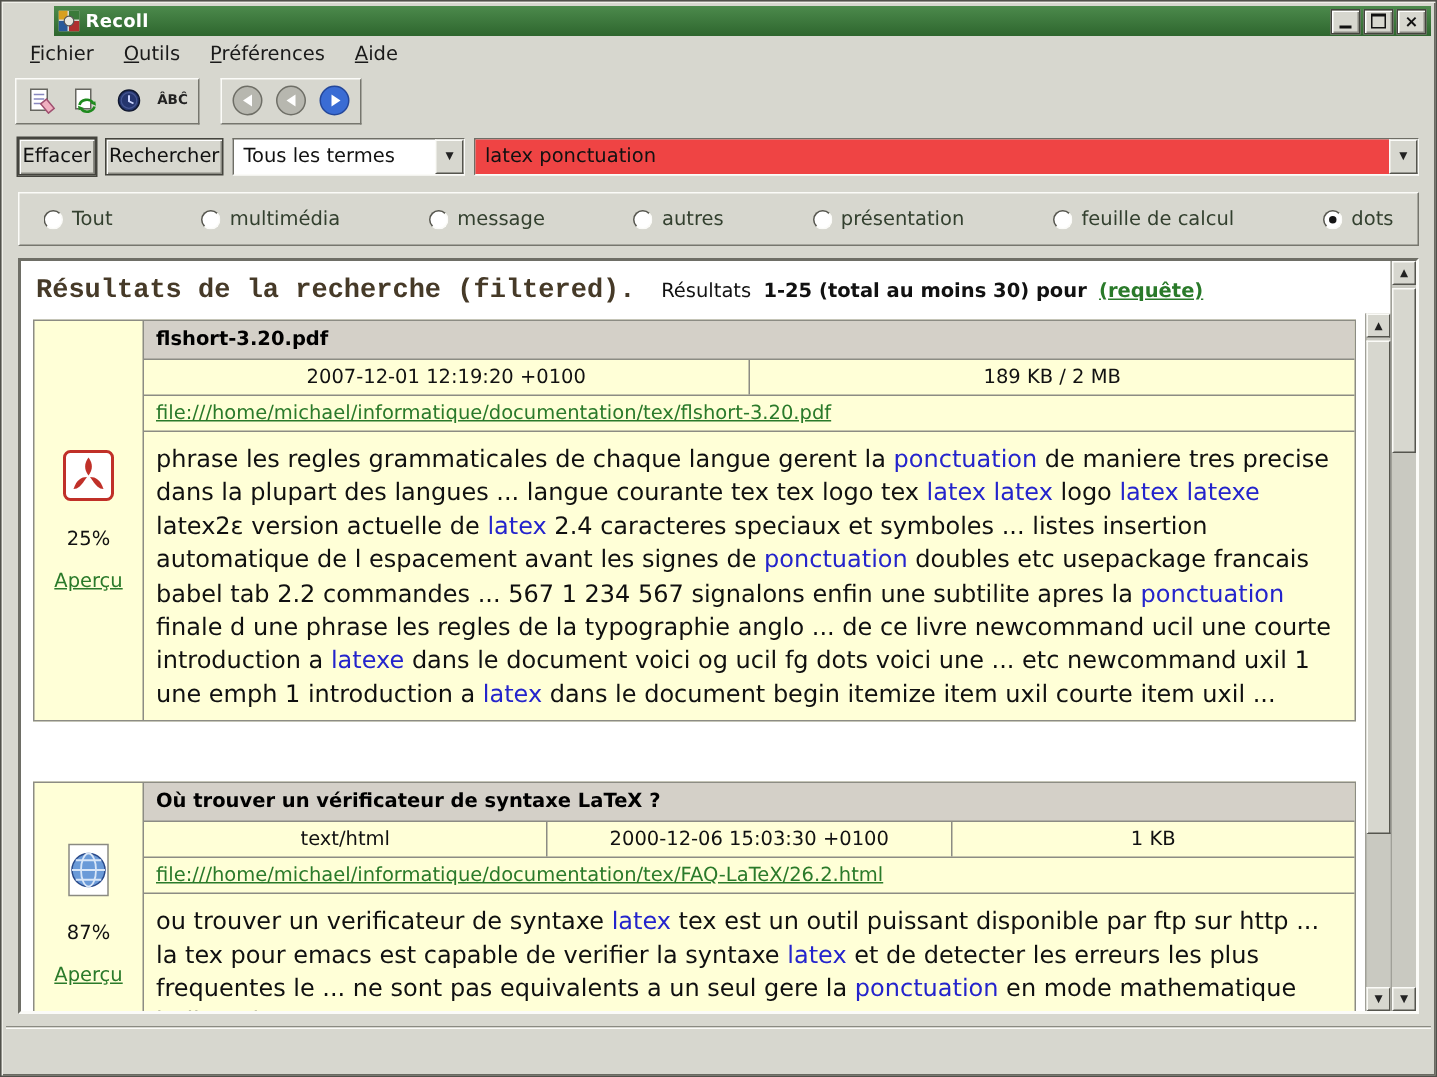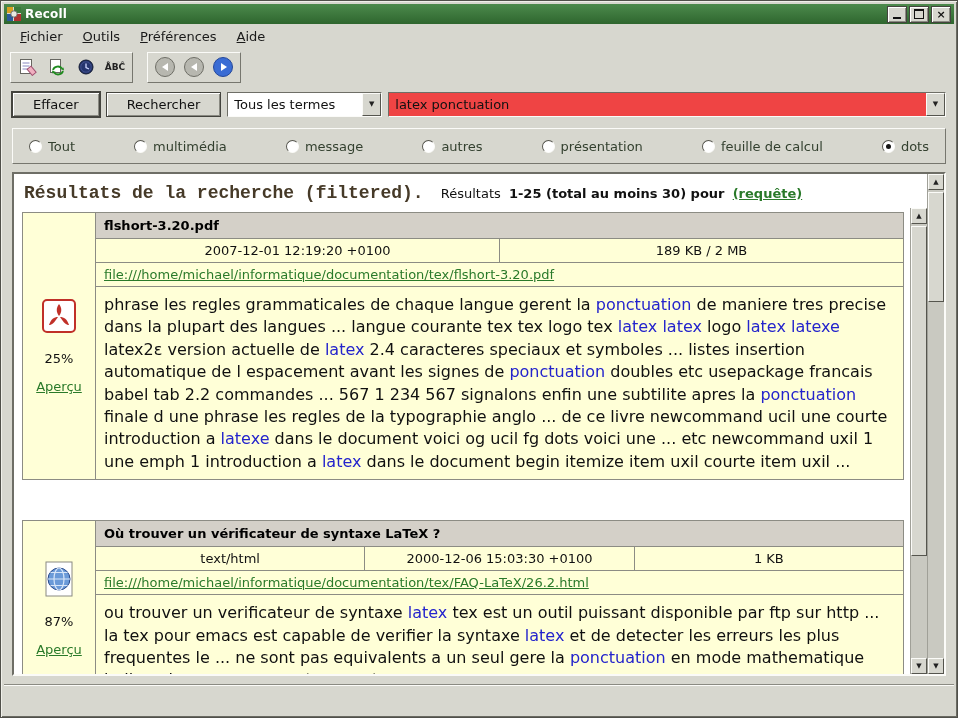--- a/index.html
+++ b/index.html
@@ -6,21 +6,21 @@
   body{font-family:"DejaVu Sans","Liberation Sans",sans-serif;background:#888;}
   .window{
     width:958px;height:718px;box-sizing:border-box;
     background:var(--window_bg,#d7d7cf);
     border:1px solid #50504a;
     box-shadow:inset 1px 1px 0 #f0f0ea, inset -1px -1px 0 #6a6a62;
     padding:3px;display:flex;flex-direction:column;position:relative;
   }
   
   .titlebar{height:20px;display:flex;align-items:center;gap:4px;padding:0 3px;
-    background:linear-gradient(180deg,var(--titlebar,#4c8a4c),#2e662e);}
+    background:linear-gradient(180deg,var(--titlebar,#4c8a4c),#2e662e);margin-left:32px;}
   .app-icon{width:14px;height:14px;display:inline-flex;}
   .title-text{color:#fff;font-weight:bold;font-size:12px;flex:1;letter-spacing:.2px;}
   .win-controls{display:flex;gap:2px;}
   .win-btn{width:18px;height:15px;background:var(--window_bg,#d7d7cf);
     border:1px solid #44443e;box-shadow:inset 1px 1px 0 #fff,inset -1px -1px 0 #8a8a82;
     display:flex;align-items:center;justify-content:center;cursor:default;}
   .glyph-min{width:8px;height:2px;background:#111;margin-top:7px;}
   .glyph-max{width:8px;height:7px;border:1px solid #111;border-top-width:2px;}
   .glyph-close{font-size:11px;line-height:1;font-weight:bold;color:#111;}
   
@@ -32,21 +32,21 @@
     border:1px solid;border-color:#fbfbf8 #76766e #76766e #fbfbf8;}
   .tool-btn{width:26px;height:25px;display:flex;align-items:center;justify-content:center;}
   .term-glyph{font-size:9px;font-weight:bold;color:#222;letter-spacing:0;}
   .nav-circle{width:18px;height:18px;border-radius:50%;display:flex;align-items:center;justify-content:center;}
   .nav-circle.gray{background:#b7b7af;border:1px solid #6e6e66;}
   .nav-circle.blue{background:#3a6cd4;border:1px solid #24479a;}
   .tri-left{width:0;height:0;border-top:4px solid transparent;border-bottom:4px solid transparent;border-right:6px solid #fff;margin-right:1px;}
   .tri-right{width:0;height:0;border-top:4px solid transparent;border-bottom:4px solid transparent;border-left:6px solid #fff;margin-left:1px;}
   
   .searchrow{height:36px;display:flex;align-items:center;gap:6px;padding:0 8px;}
-  .btn{height:25px;padding:0 20px;font-family:inherit;font-size:13px;color:#111;
+  .btn{height:25px;padding:0 2px;font-family:inherit;font-size:13px;color:#111;
     background:var(--window_bg,#d7d7cf);border:1px solid #44443e;
     box-shadow:inset 1px 1px 0 #fff, inset -1px -1px 0 #8a8a82;cursor:default;}
   .btn.default{box-shadow:inset 1px 1px 0 #fff, inset -1px -1px 0 #8a8a82, 0 0 0 1px #44443e;}
   .combo{position:relative;height:25px;box-sizing:border-box;background:#fff;
     border:1px solid;border-color:#6e6e66 #fbfbf8 #fbfbf8 #6e6e66;display:flex;align-items:center;}
   .mode-combo{width:155px;}
   .query-combo{flex:1;}
   .combo-text{padding:0 6px;font-size:13px;color:#111;flex:1;white-space:nowrap;}
   .combo-arrow{width:17px;align-self:stretch;background:var(--window_bg,#d7d7cf);
     border:1px solid;border-color:#fbfbf8 #55554e #55554e #fbfbf8;

